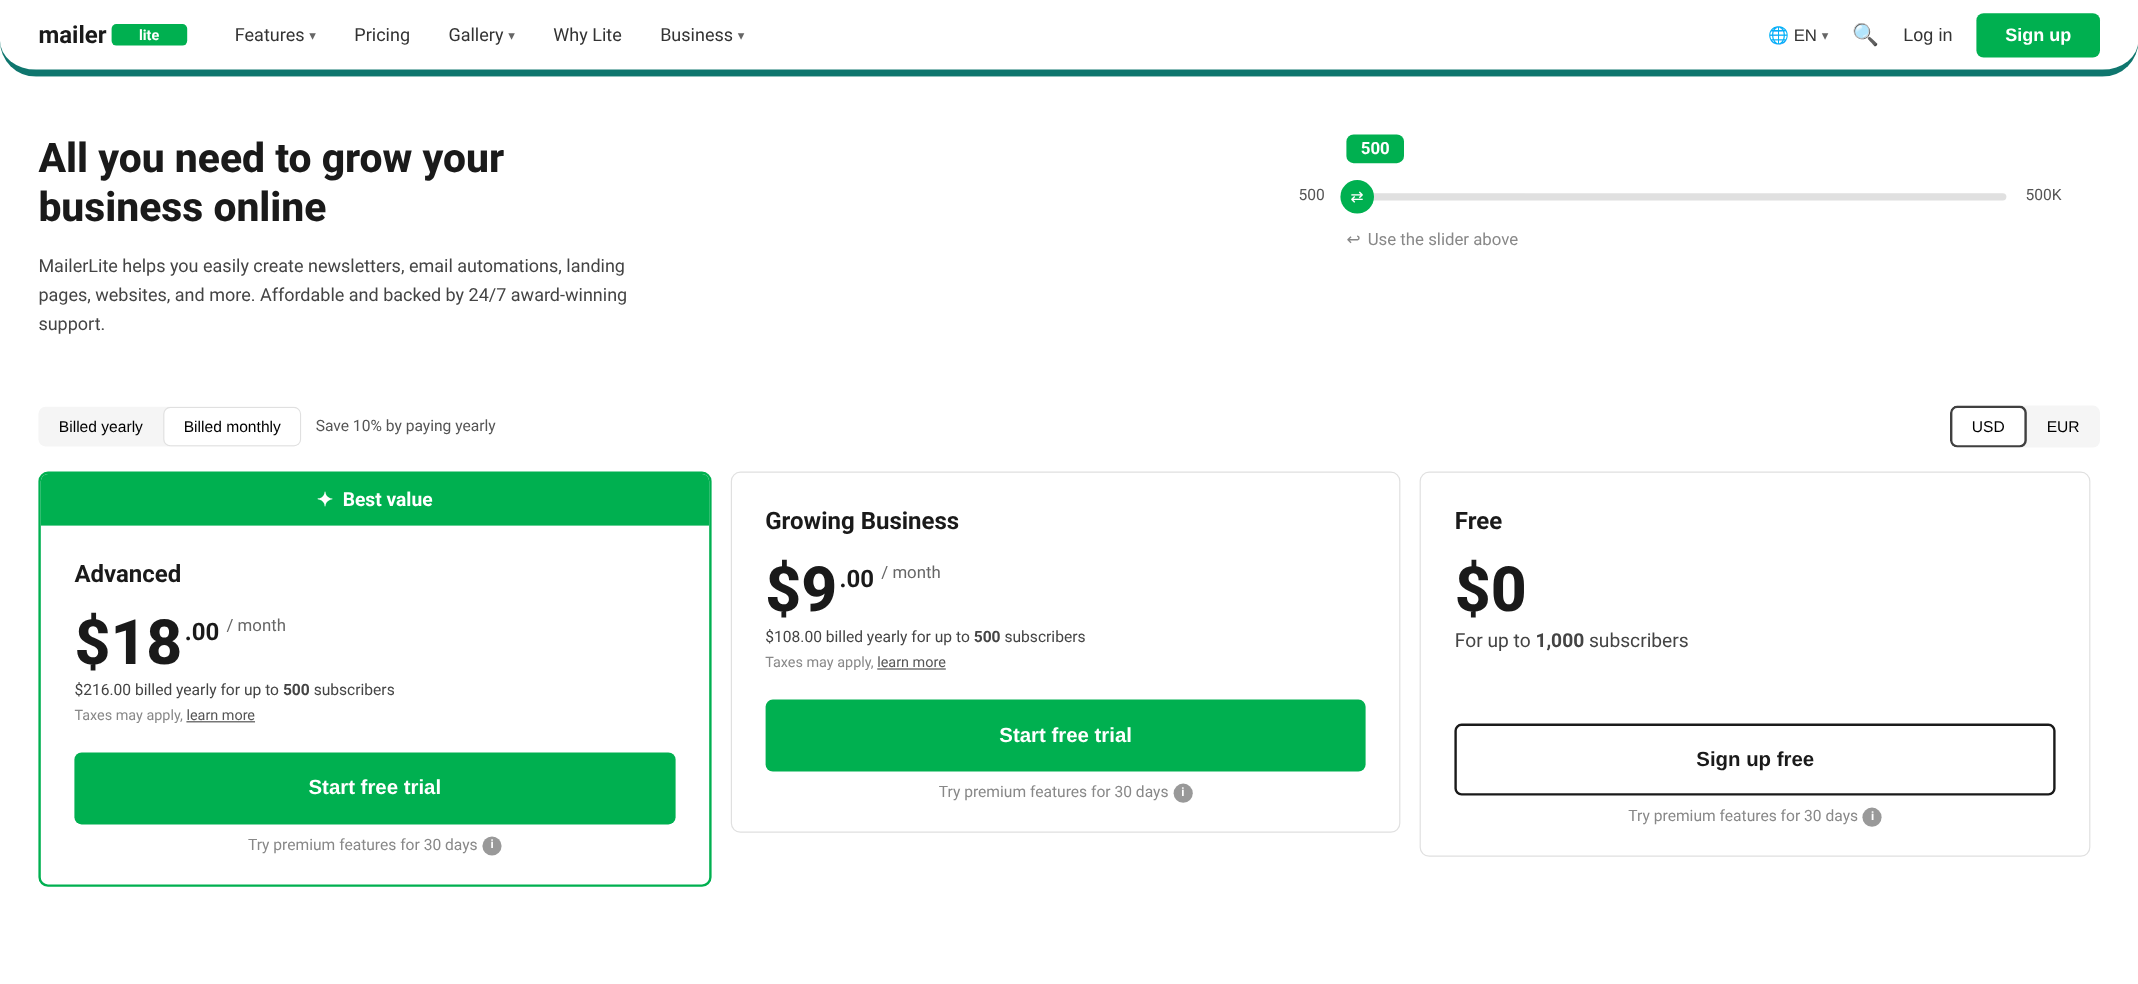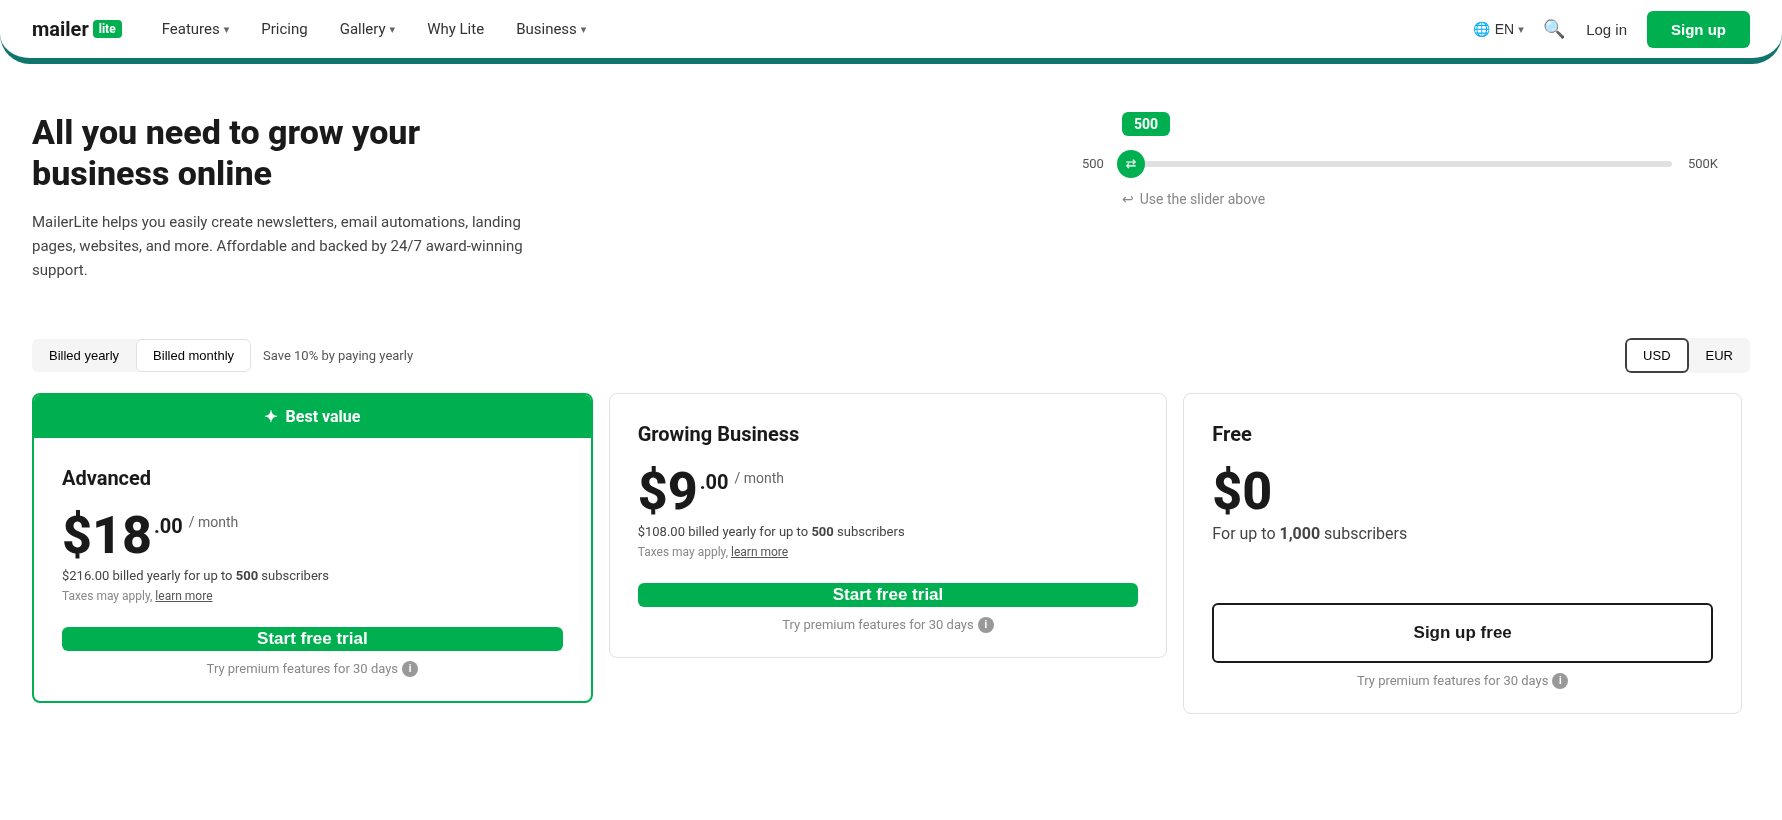--- a/index.html
+++ b/index.html
@@ -7,21 +7,21 @@
 
     
     .navbar {
       display: flex; align-items: center; justify-content: space-between;
       padding: 0 32px; height: 64px; border-bottom: 6px solid #0f766e; border-radius: 30px;
     }
     .navbar-left { display: flex; align-items: center; gap: 40px; }
     .logo { display: flex; align-items: center; gap: 4px; font-size: 20px; font-weight: 700; color: #1a1a1a; }
     .logo-badge {
       background: #00b050; color: #fff; font-size: 12px; font-weight: 700;
-      padding: 2px 6px; border-radius: 4px;
+      padding: 2px 23px; border-radius: 4px;
     }
     .nav-links { display: flex; align-items: center; gap: 32px; }
     .nav-link { font-size: 15px; color: #333; text-decoration: none; display: flex; align-items: center; gap: 4px; cursor: pointer; }
     .chevron { font-size: 11px; color: #666; }
     .navbar-right { display: flex; align-items: center; gap: 20px; }
     .globe-btn { display: flex; align-items: center; gap: 4px; font-size: 14px; color: #333; cursor: pointer; border: none; background: none; }
     .search-btn { cursor: pointer; background: none; border: none; font-size: 18px; color: #333; }
     .login-btn { font-size: 15px; color: #333; text-decoration: none; cursor: pointer; background: none; border: none; }
     .signup-btn {
       background: #00b050; color: #fff; font-size: 15px; font-weight: 600;
@@ -104,21 +104,21 @@
     .price-period { font-size: 14px; color: #666; align-self: flex-end; margin-left: 6px; padding-bottom: 8px; }
     .price-billed { font-size: 13px; color: #444; margin-bottom: 6px; }
     .price-billed strong { font-weight: 700; }
     .price-tax { font-size: 12px; color: #888; margin-bottom: 24px; }
     .price-tax a { color: #555; }
     .price-free-note { font-size: 16px; color: #444; margin-bottom: 60px; }
     .price-free-note strong { font-weight: 700; }
 
     .btn-primary {
       display: block; width: 100%; background: #00b050; color: #fff;
-      font-size: 17px; font-weight: 700; padding: 2px; border: none;
+      font-size: 17px; font-weight: 700; padding: 20px; border: none;
       border-radius: 6px; cursor: pointer; text-align: center; margin-bottom: 10px;
     }
     .btn-outline {
       display: block; width: 100%; background: #fff; color: #1a1a1a;
       font-size: 17px; font-weight: 700; padding: 18px; border: 2px solid #1a1a1a;
       border-radius: 6px; cursor: pointer; text-align: center; margin-bottom: 10px;
     }
     .trial-note {
       text-align: center; font-size: 13px; color: #888;
       display: flex; align-items: center; justify-content: center; gap: 4px;

